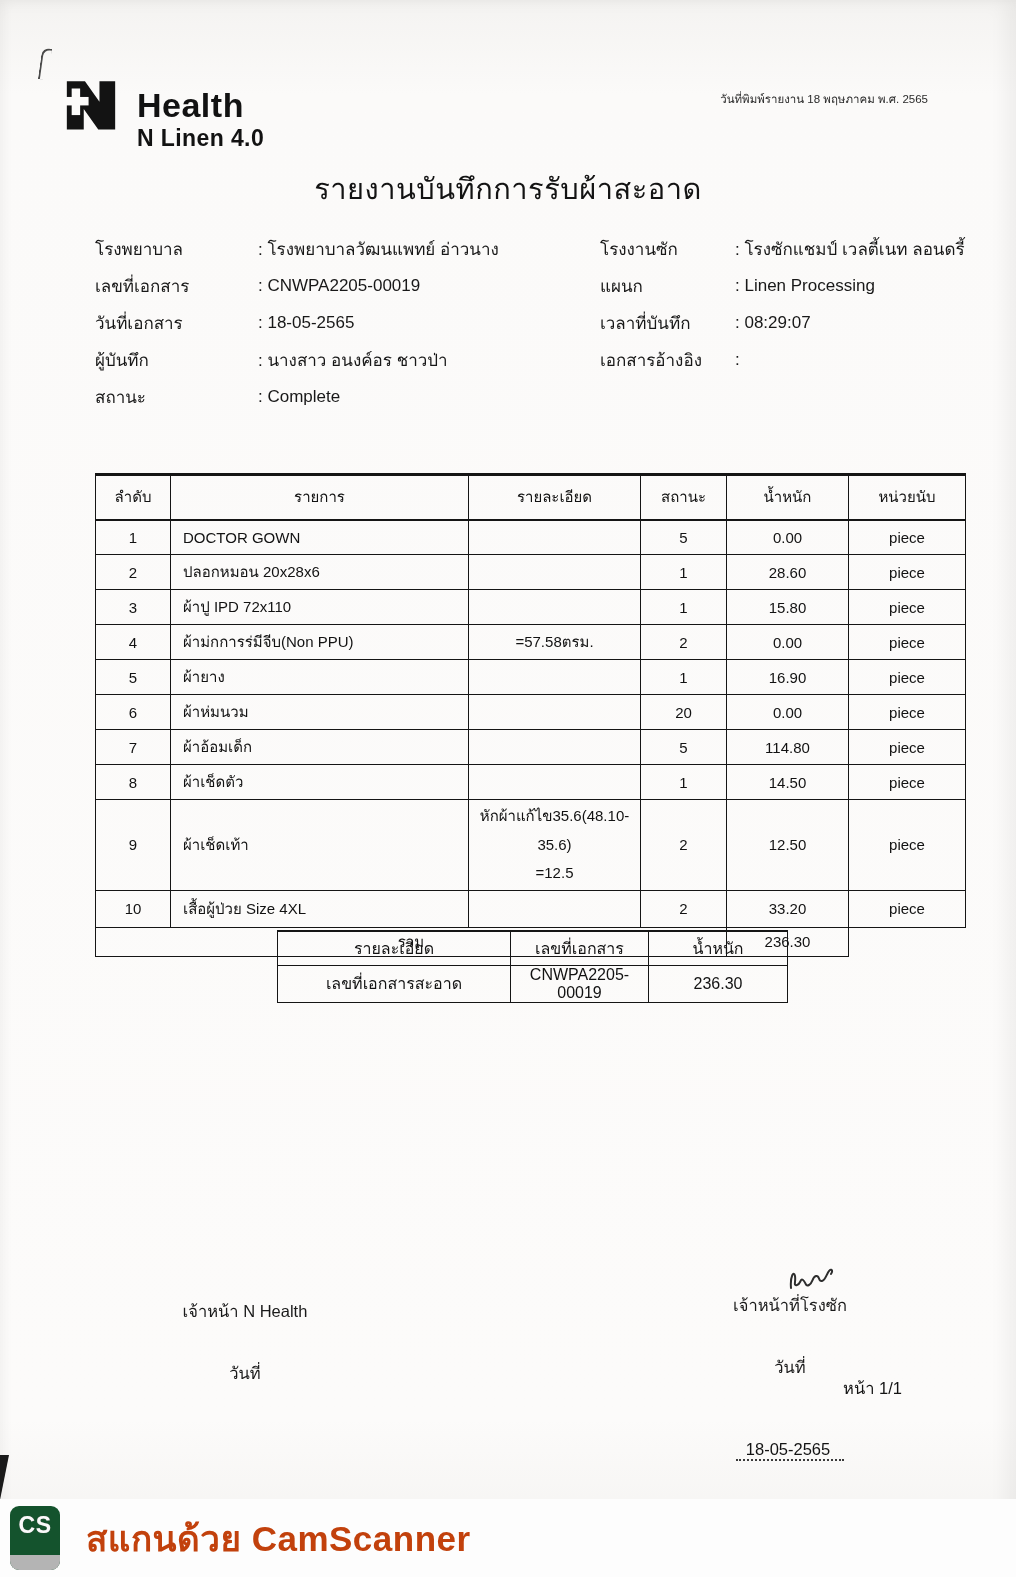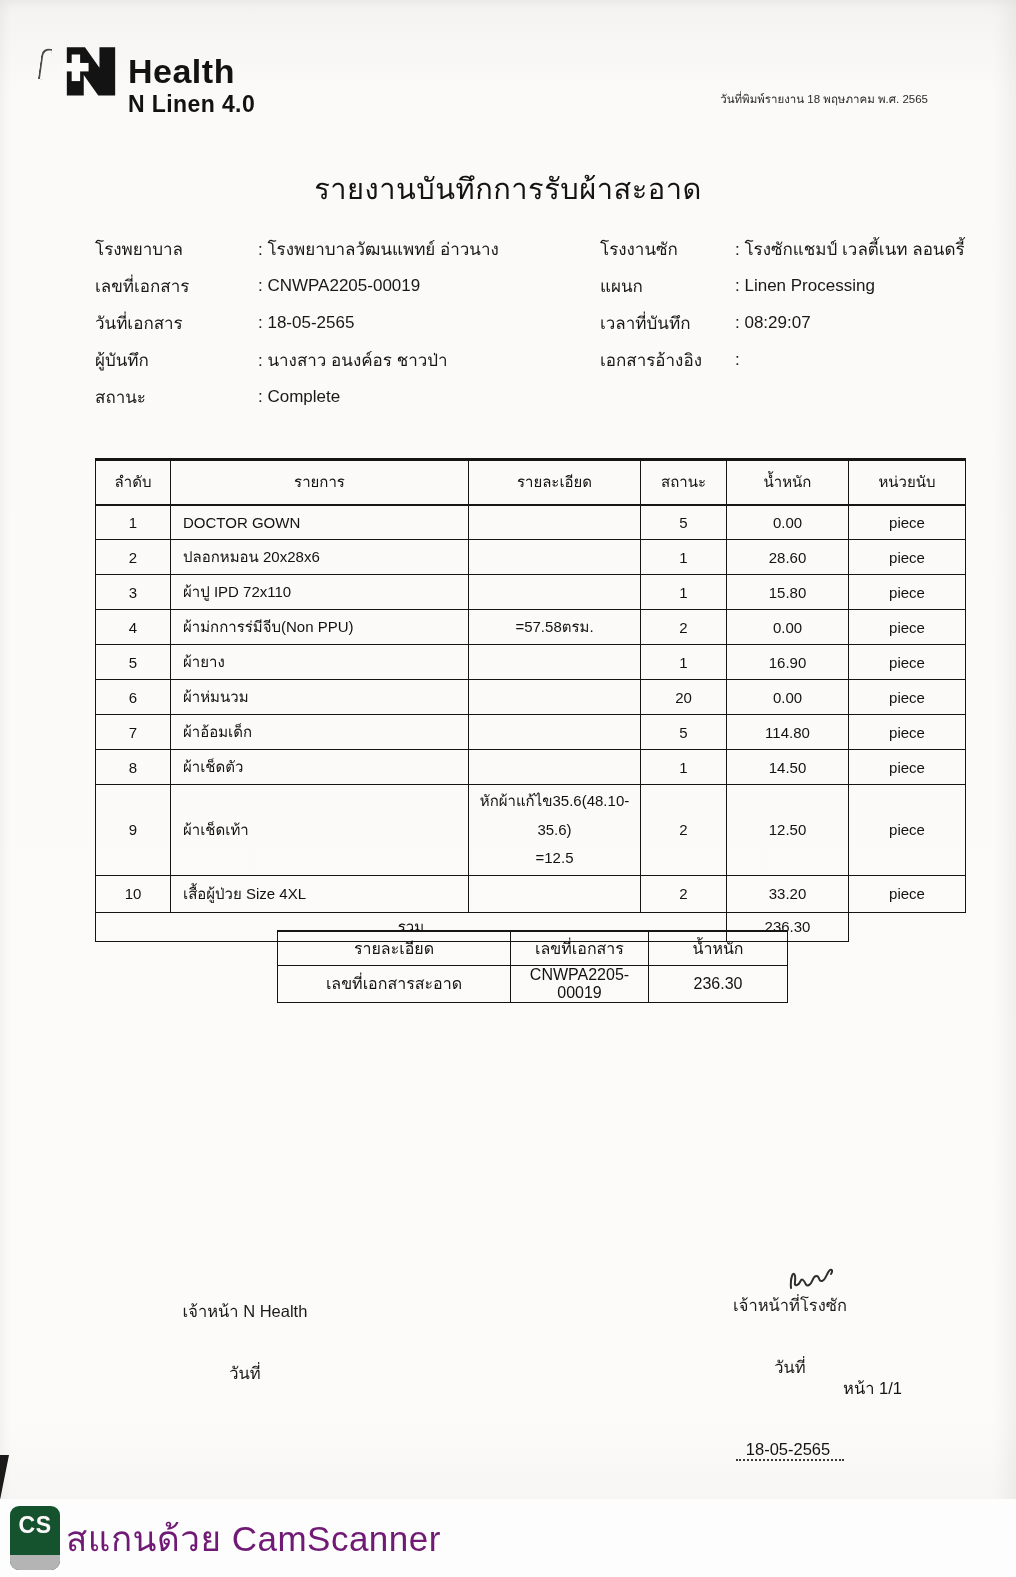--- a/index.html
+++ b/index.html
@@ -21,21 +21,21 @@
     position: absolute; left: 40px; top: 48px;
     width: 10px; height: 32px;
     border-left: 2.5px solid #2c2c2c;
     border-top: 2px solid #2c2c2c;
     border-radius: 8px 0 0 0;
     transform: rotate(8deg);
     opacity: .85;
   }
 
   
-  .logo { position: absolute; left: 62px; top: 40px; display: flex; align-items: flex-start; }
+  .logo { position: absolute; left: 62px; top: 74px; display: flex; align-items: flex-start; gap: 9px; }
   .logo-mark { width: 58px; height: 58px; position: relative; }
   .logo-texts { margin-left: 8px; padding-top: 14px; }
   .logo-brand { font-size: 34px; font-weight: 700; letter-spacing: 0.5px; color: #121212; line-height: 1; }
   .logo-sub { font-size: 23px; font-weight: 700; color: #121212; margin-top: 3px; letter-spacing: 0.4px; }
   .print-date { position: absolute; right: 88px; top: 90px; font-size: 11.5px; color: #2b2b2b; }
 
   .doc-title {
     position: absolute; left: 0; right: 0; top: 166px;
     text-align: center; font-size: 29px; font-weight: 500; color: #131313;
     letter-spacing: 0.5px;
@@ -46,21 +46,21 @@
   .info-right { position: absolute; left: 600px; top: 230px; width: 390px; }
   .info-row { display: flex; height: 37px; align-items: center; }
   .info-label { font-size: 17px; color: #181818; flex: 0 0 auto; }
   .info-left  .info-label { width: 163px; }
   .info-right .info-label { width: 135px; }
   .info-value { font-size: 17px; color: #181818; }
 
   
   table { border-collapse: collapse; }
   .items-table {
-    position: absolute; left: 95px; top: 458px; width: 870px;
+    position: absolute; left: 95px; top: 473px; width: 870px;
     table-layout: fixed;
   }
   .items-table th, .items-table td {
     border: 1.6px solid #151515;
     font-size: 15px; color: #121212;
     text-align: center; vertical-align: middle;
     padding: 2px 6px;
   }
   .items-table th { border-top-width: 3px; border-bottom-width: 2.4px; font-weight: 500; height: 45px; }
   .items-table tr.item-row { height: 35px; }
@@ -111,21 +111,21 @@
     position: relative; overflow: hidden;
     flex: 0 0 auto;
   }
   .cs-logo-text {
     position: absolute; top: 6px; left: 0; right: 0;
     text-align: center; color: #fafafa; font-size: 23px; font-weight: 700;
     letter-spacing: 0.5px;
     text-shadow: 0 0 1px #666;
   }
   .cs-logo-bar { position: absolute; bottom: 0; left: 0; right: 0; height: 15px; background: #b4b4b4; }
-  .footer-text { margin-left: 6px; font-size: 35px; color: #701a75; letter-spacing: 0.5px; font-weight: 400; }
+  .footer-text { margin-left: 26px; font-size: 35px; color: #c2410c; letter-spacing: 0.5px; font-weight: 700; }
 </style>
 </head>
 <body>
 
 <div class="page">
 
   <div class="pen-mark"></div>
 
   <div class="logo">
     <div class="logo-mark">

